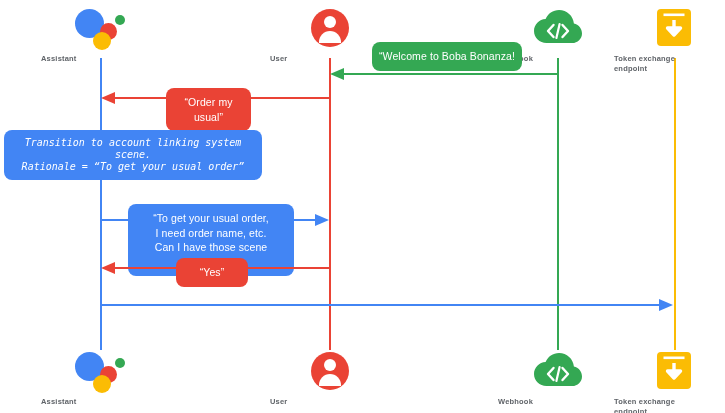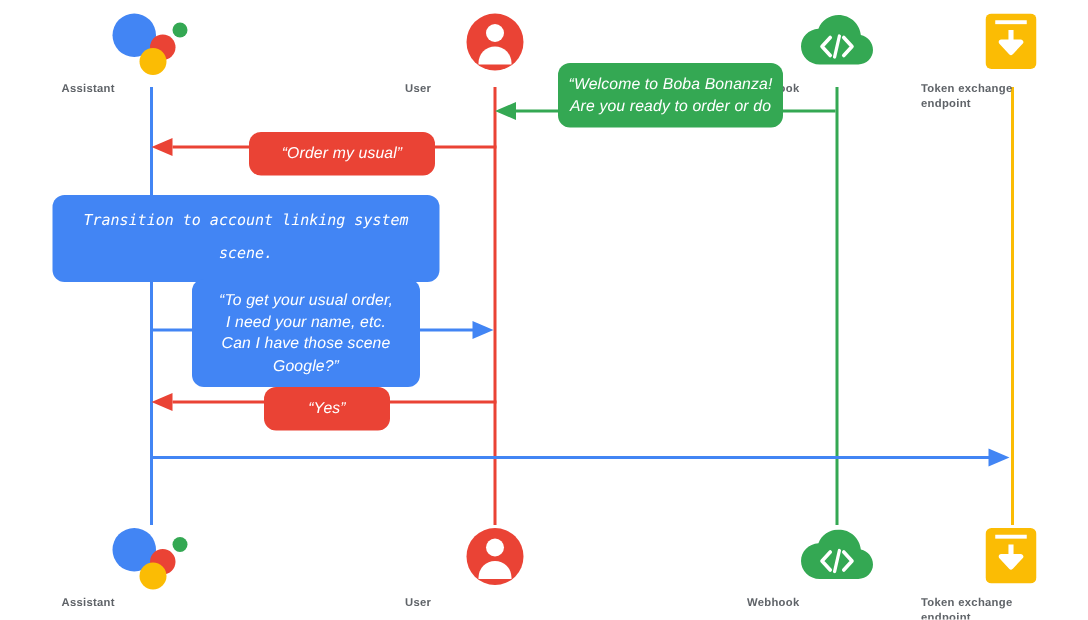--- a/index.html
+++ b/index.html
@@ -64,25 +64,24 @@
   .c-blue{background:#4285F4;}
 
   
   .bubble{
     position:absolute;border-radius:8px;color:#ffffff;
     text-align:center;box-sizing:border-box;
   }
   .bubble-sans{
     font-size:10.5px;line-height:14.5px;letter-spacing:.1px;
     padding:7px 4px;
-    font-style:italic;
   }
   .bubble-mono{
     font-family:"DejaVu Sans Mono", monospace;
-    font-style:italic;font-size:10px;line-height:22px;padding:7px 10px;margin-left:31px;
+    font-style:italic;font-size:10px;line-height:12px;padding:7px 10px;
   }
   .b-green{background:#34A853;}
   .b-red{background:#EA4335;}
   .b-blue{background:#4285F4;}
 </style>
 </head>
 <body>
 
 <div id="canvas">
 
@@ -138,44 +137,44 @@
     <div class="actor-label" style="line-height:9.5px;">
       <div>Token exchange</div>
       <div>endpoint</div>
     </div>
   </div>
 
   <div class="arrow-line c-green" style="left:344px;top:73px;width:213px;"></div>
   <div class="arrow-head ah-left" style="left:330px;top:68px;border-right:14px solid #34A853;"></div>
   <div class="bubble b-green bubble-sans" style="left:372px;top:42px;width:150px;">
     <div>“Welcome to Boba Bonanza!</div>
-    <div>Are you ready to order or do</div>
   </div>
 
   <div class="arrow-line c-red" style="left:115px;top:97px;width:216px;"></div>
   <div class="arrow-head ah-left" style="left:101px;top:92px;border-right:14px solid #EA4335;"></div>
-  <div class="bubble b-red bubble-sans" style="left:166px;top:88px;width:124px;">
+  <div class="bubble b-red bubble-sans" style="left:166px;top:88px;width:85px;">
     <div>“Order my usual”</div>
   </div>
 
   <div class="bubble b-blue bubble-mono" style="left:4px;top:130px;width:258px;text-align:center;">
     <div>Transition to account linking system scene.</div>
+    <div>Rationale = “To get your usual order”</div>
   </div>
 
   <div class="arrow-line c-blue" style="left:102px;top:219px;width:215px;"></div>
   <div class="arrow-head ah-right" style="left:315px;top:214px;border-left:14px solid #4285F4;"></div>
-  <div class="bubble b-blue bubble-sans" style="left:128px;top:186px;width:152px;">
+  <div class="bubble b-blue bubble-sans" style="left:128px;top:204px;width:166px;">
     <div>“To get your usual order,</div>
-    <div>I need your name, etc.</div>
+    <div>I need order name, etc.</div>
     <div>Can I have those scene Google?”</div>
   </div>
 
   <div class="arrow-line c-red" style="left:115px;top:267px;width:216px;"></div>
   <div class="arrow-head ah-left" style="left:101px;top:262px;border-right:14px solid #EA4335;"></div>
-  <div class="bubble b-red bubble-sans" style="left:176px;top:258px;width:84px;">
+  <div class="bubble b-red bubble-sans" style="left:176px;top:258px;width:72px;">
     <div>“Yes”</div>
   </div>
 
   <div class="arrow-line c-blue" style="left:101px;top:304px;width:560px;"></div>
   <div class="arrow-head ah-right" style="left:659px;top:299px;border-left:14px solid #4285F4;"></div>
 
   <div class="actor" style="left:41px;top:349px;">
     <div class="actor-icon">
       <span class="g-blue"></span>
       <span class="g-red"></span>

